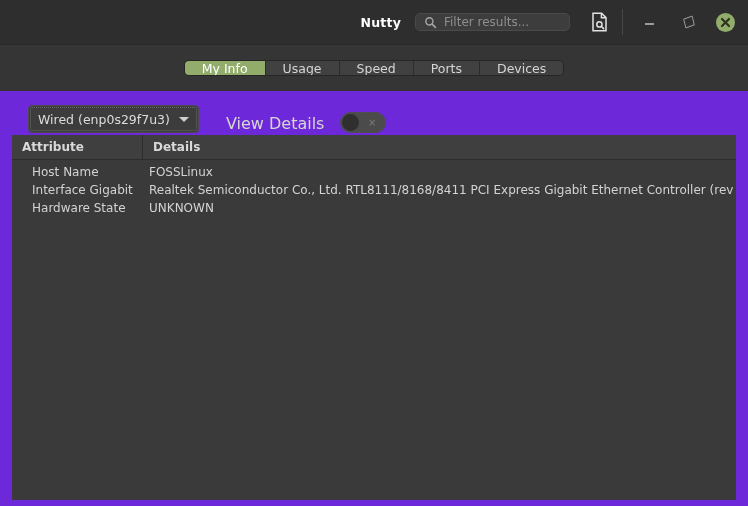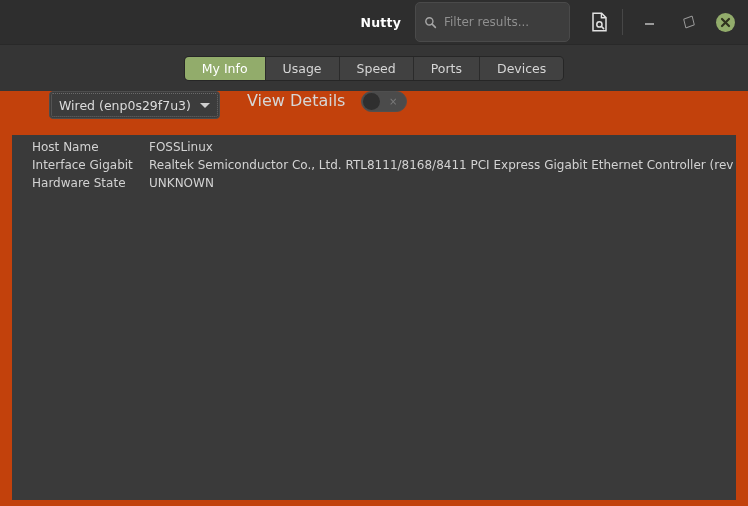--- a/index.html
+++ b/index.html
@@ -11,21 +11,21 @@
     width: 748px;
     height: 506px;
     overflow: hidden;
     font-family: "DejaVu Sans", "Liberation Sans", sans-serif;
     -webkit-font-smoothing: antialiased;
   }
   #app-window {
     position: relative;
     width: 748px;
     height: 506px;
-    background: #c2410c;
+    background: #6d28d9;
     display: flex;
     flex-direction: column;
   }
 
   
   #titlebar {
     height: 44px;
     min-height: 44px;
     background: #2e2e2e;
     display: flex;
@@ -37,21 +37,21 @@
   #app-title {
     color: #ffffff;
     font-size: 12.5px;
     font-weight: bold;
     letter-spacing: 0.2px;
     margin-right: 14px;
     white-space: nowrap;
   }
   #search-box {
     width: 155px;
-    height: 40px;
+    height: 18px;
     background: #3d3d3d;
     border: 1px solid #4a4a4a;
     border-radius: 5px;
     display: flex;
     align-items: center;
     padding: 0 8px;
     box-sizing: border-box;
   }
   #search-box .mag {
     width: 13px; height: 13px;
@@ -116,21 +116,21 @@
     justify-content: center;
     background: #353535;
   }
   #tabbar {
     display: flex;
     border-radius: 4px;
     overflow: hidden;
     box-shadow: 0 0 0 1px #262626;
   }
   .tab {
-    height: 23px;
+    height: 14px;
     padding: 0 17px;
     display: flex;
     align-items: center;
     justify-content: center;
     background: #414141;
     color: #d6d6d6;
     font-size: 12.5px;
     border-right: 1px solid #2b2b2b;
     box-sizing: border-box;
     white-space: nowrap;
@@ -139,24 +139,23 @@
   .tab.active {
     background: #92ac6b;
     color: #ffffff;
   }
 
   
   #controls-row {
     height: 42px;
     min-height: 42px;
     display: flex;
-    align-items: flex-start;
-    padding: 0 9px;
-    box-sizing: border-box;
-    margin-left: 40px;
+    align-items: flex-end;
+    padding: 0 28px;
+    box-sizing: border-box;
   }
   #iface-select {
     height: 28px;
     background: #3c3c3c;
     border: 1px solid #4d4d4d;
     border-radius: 4px;
     display: flex;
     align-items: center;
     padding: 0 9px;
     color: #dcdcdc;
@@ -347,20 +346,24 @@
     <div id="view-details-label">View Details</div>
 
     <div id="view-details-toggle">
       <span class="knob"></span>
       <span class="off-mark">×</span>
     </div>
   </div>
 
   <div id="table-area">
 
+    <div id="table-header">
+      <div class="th attr">Attribute</div>
+      <div class="th det">Details</div>
+    </div>
 
     <div id="table-body">
 
       <div class="trow">
         <div class="attr">Host Name</div>
         <div class="det">FOSSLinux</div>
       </div>
 
       <div class="trow">
         <div class="attr">Interface Gigabit</div>

